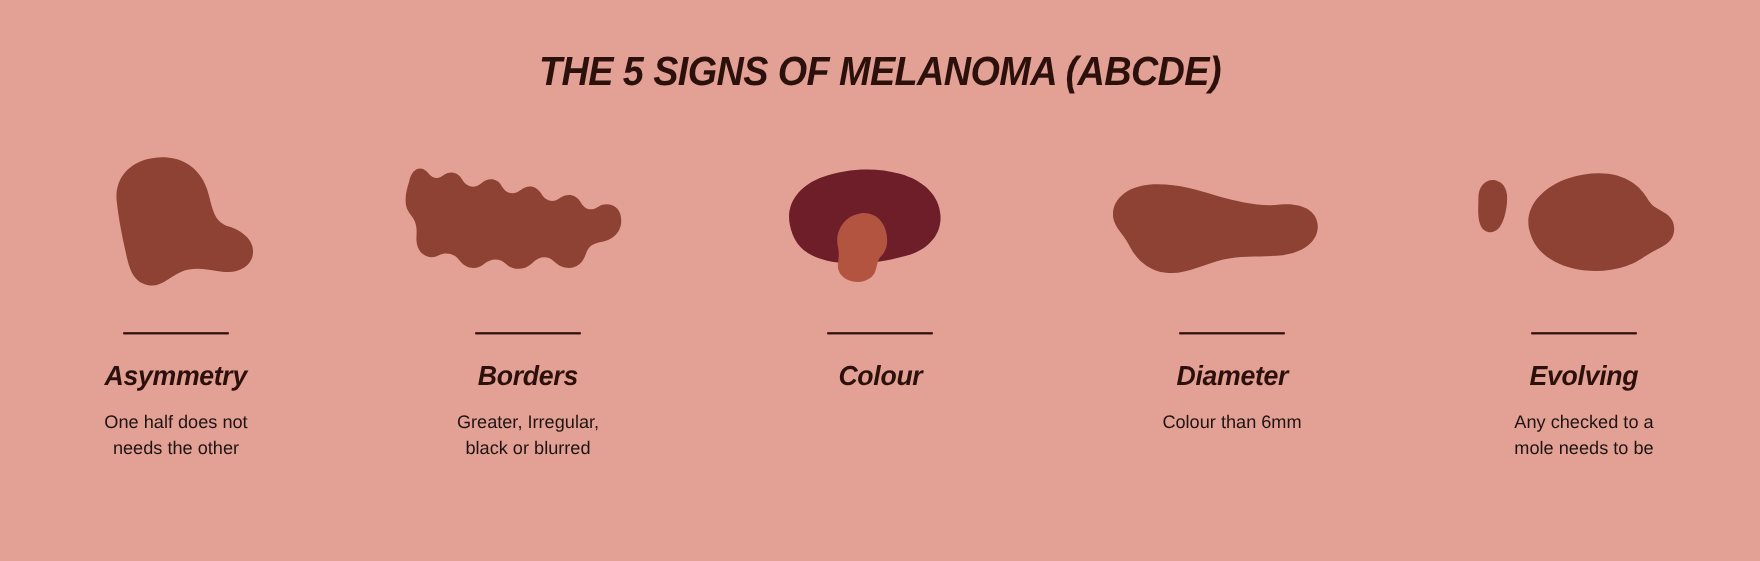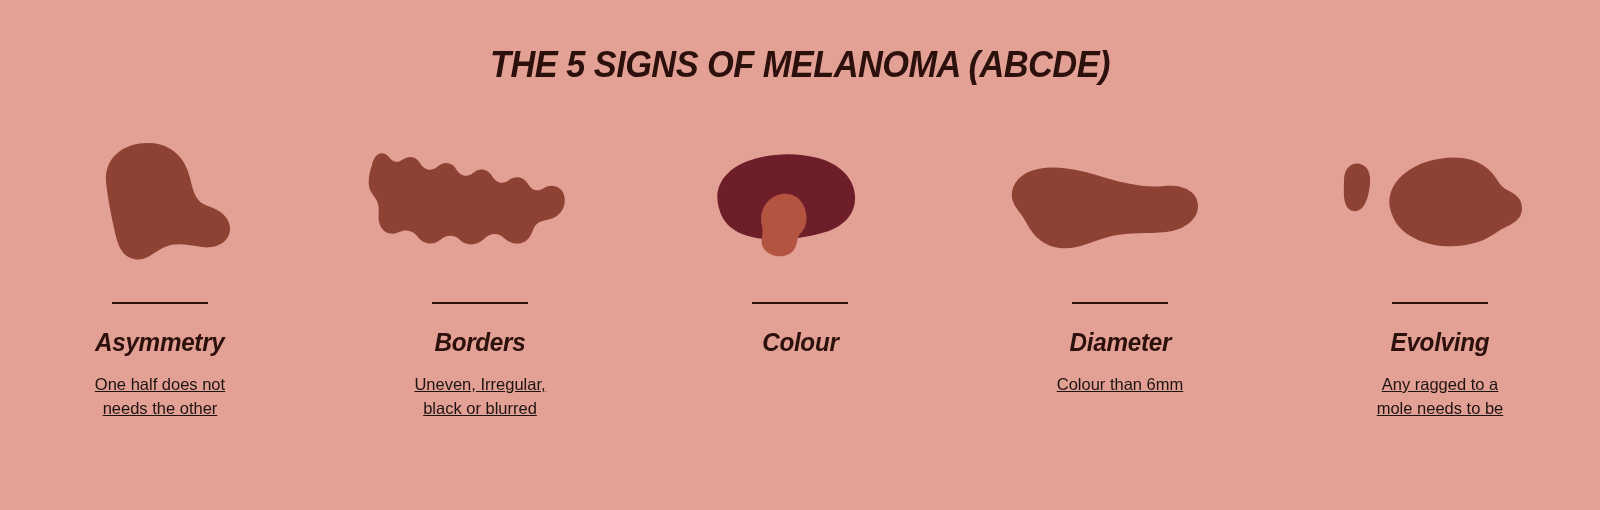--- a/index.html
+++ b/index.html
@@ -79,21 +79,20 @@
   }
   .caption {
     margin-top: 17px;
     font-family: "Liberation Sans", sans-serif;
     font-weight: normal;
     font-size: 16.5px;
     line-height: 24px;
     color: #1d1412;
     text-align: center;
     max-width: 250px;
-    text-decoration: underline;
   }
   .caption-line {
     display: block;
   }
 </style>
 </head>
 <body>
 
 <div id="infographic">
 
@@ -122,21 +121,21 @@
                  C150,47 158,49 162,56 C166,63 173,65 179,60 C186,55 194,57 198,64
                  C202,71 208,72 214,68 C222,63 232,67 234,75 C236,83 234,90 228,95
                  C221,101 214,99 208,103 C202,107 203,115 197,120 C190,126 180,124 174,118
                  C168,112 160,113 154,119 C147,126 136,126 130,120 C124,114 116,115 110,120
                  C103,126 93,124 88,117 C83,110 75,109 69,112 C62,116 53,113 50,105
                  C47,98 50,91 48,84 C46,76 40,74 39,66 C38,58 40,51 42,45 Z" fill="#8d4234"></path>
       </svg>
       <div class="divider"></div>
       <div class="heading">Borders</div>
       <div class="caption">
-        <span class="caption-line">Uneven, Irregular,</span>
+        <span class="caption-line">Greater, Irregular,</span>
         <span class="caption-line">black or blurred</span>
       </div>
     </div>
 
     <div class="panel">
       <svg class="art" viewBox="0 0 300 160" aria-hidden="true">
         <path d="M68,84 C64,64 78,48 98,41 C120,33 146,32 168,38 C190,44 204,58 205,76
                  C206,95 192,108 172,113 C150,119 124,122 102,117 C80,112 71,100 68,84 Z" fill="#6e1e28"></path>
         <path d="M112,106 C108,90 118,76 132,74 C145,72 154,81 156,93 C158,104 154,110 150,114
                  C146,119 148,127 142,132 C134,139 120,137 114,129 C109,122 114,116 112,106 Z" fill="#b35440"></path>
@@ -162,19 +161,19 @@
       <svg class="art" viewBox="0 0 300 160" aria-hidden="true">
         <path d="M54,60 C54,48 62,42 70,44 C78,46 81,54 80,64 C79,75 76,84 72,88
                  C67,93 59,92 56,85 C53,78 54,69 54,60 Z" fill="#8d4234"></path>
         <path d="M100,88 C96,68 112,50 136,42 C158,35 180,36 194,46 C206,54 208,64 214,68
                  C222,73 232,76 232,88 C232,100 222,104 214,108 C206,112 200,118 188,122
                  C170,128 146,128 128,120 C110,112 103,101 100,88 Z" fill="#8d4234"></path>
       </svg>
       <div class="divider"></div>
       <div class="heading">Evolving</div>
       <div class="caption">
-        <span class="caption-line">Any ragged to a</span>
+        <span class="caption-line">Any checked to a</span>
         <span class="caption-line">mole needs to be</span>
       </div>
     </div>
 
   </div>
 </div>
 
 </body></html>

